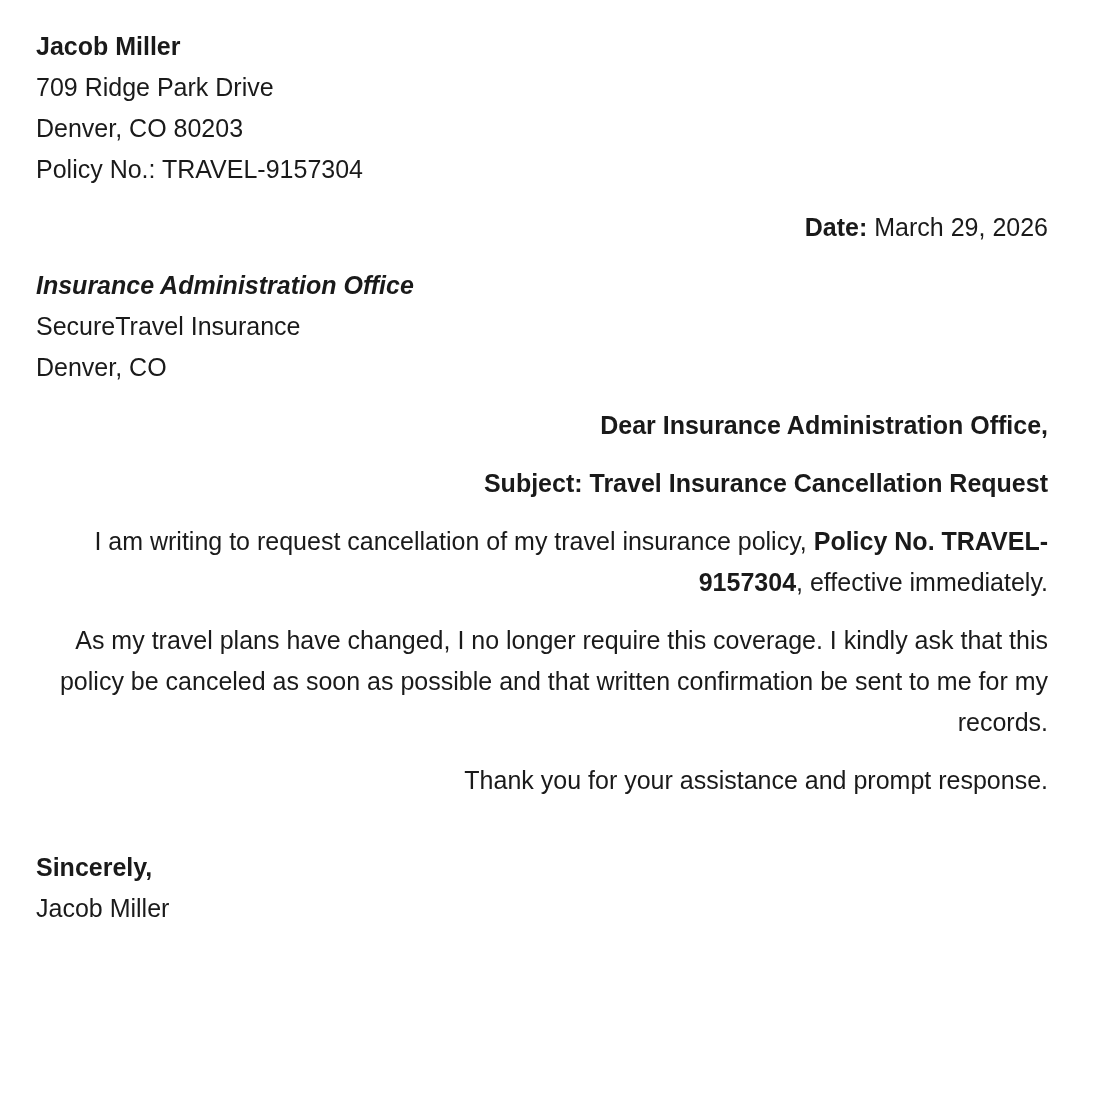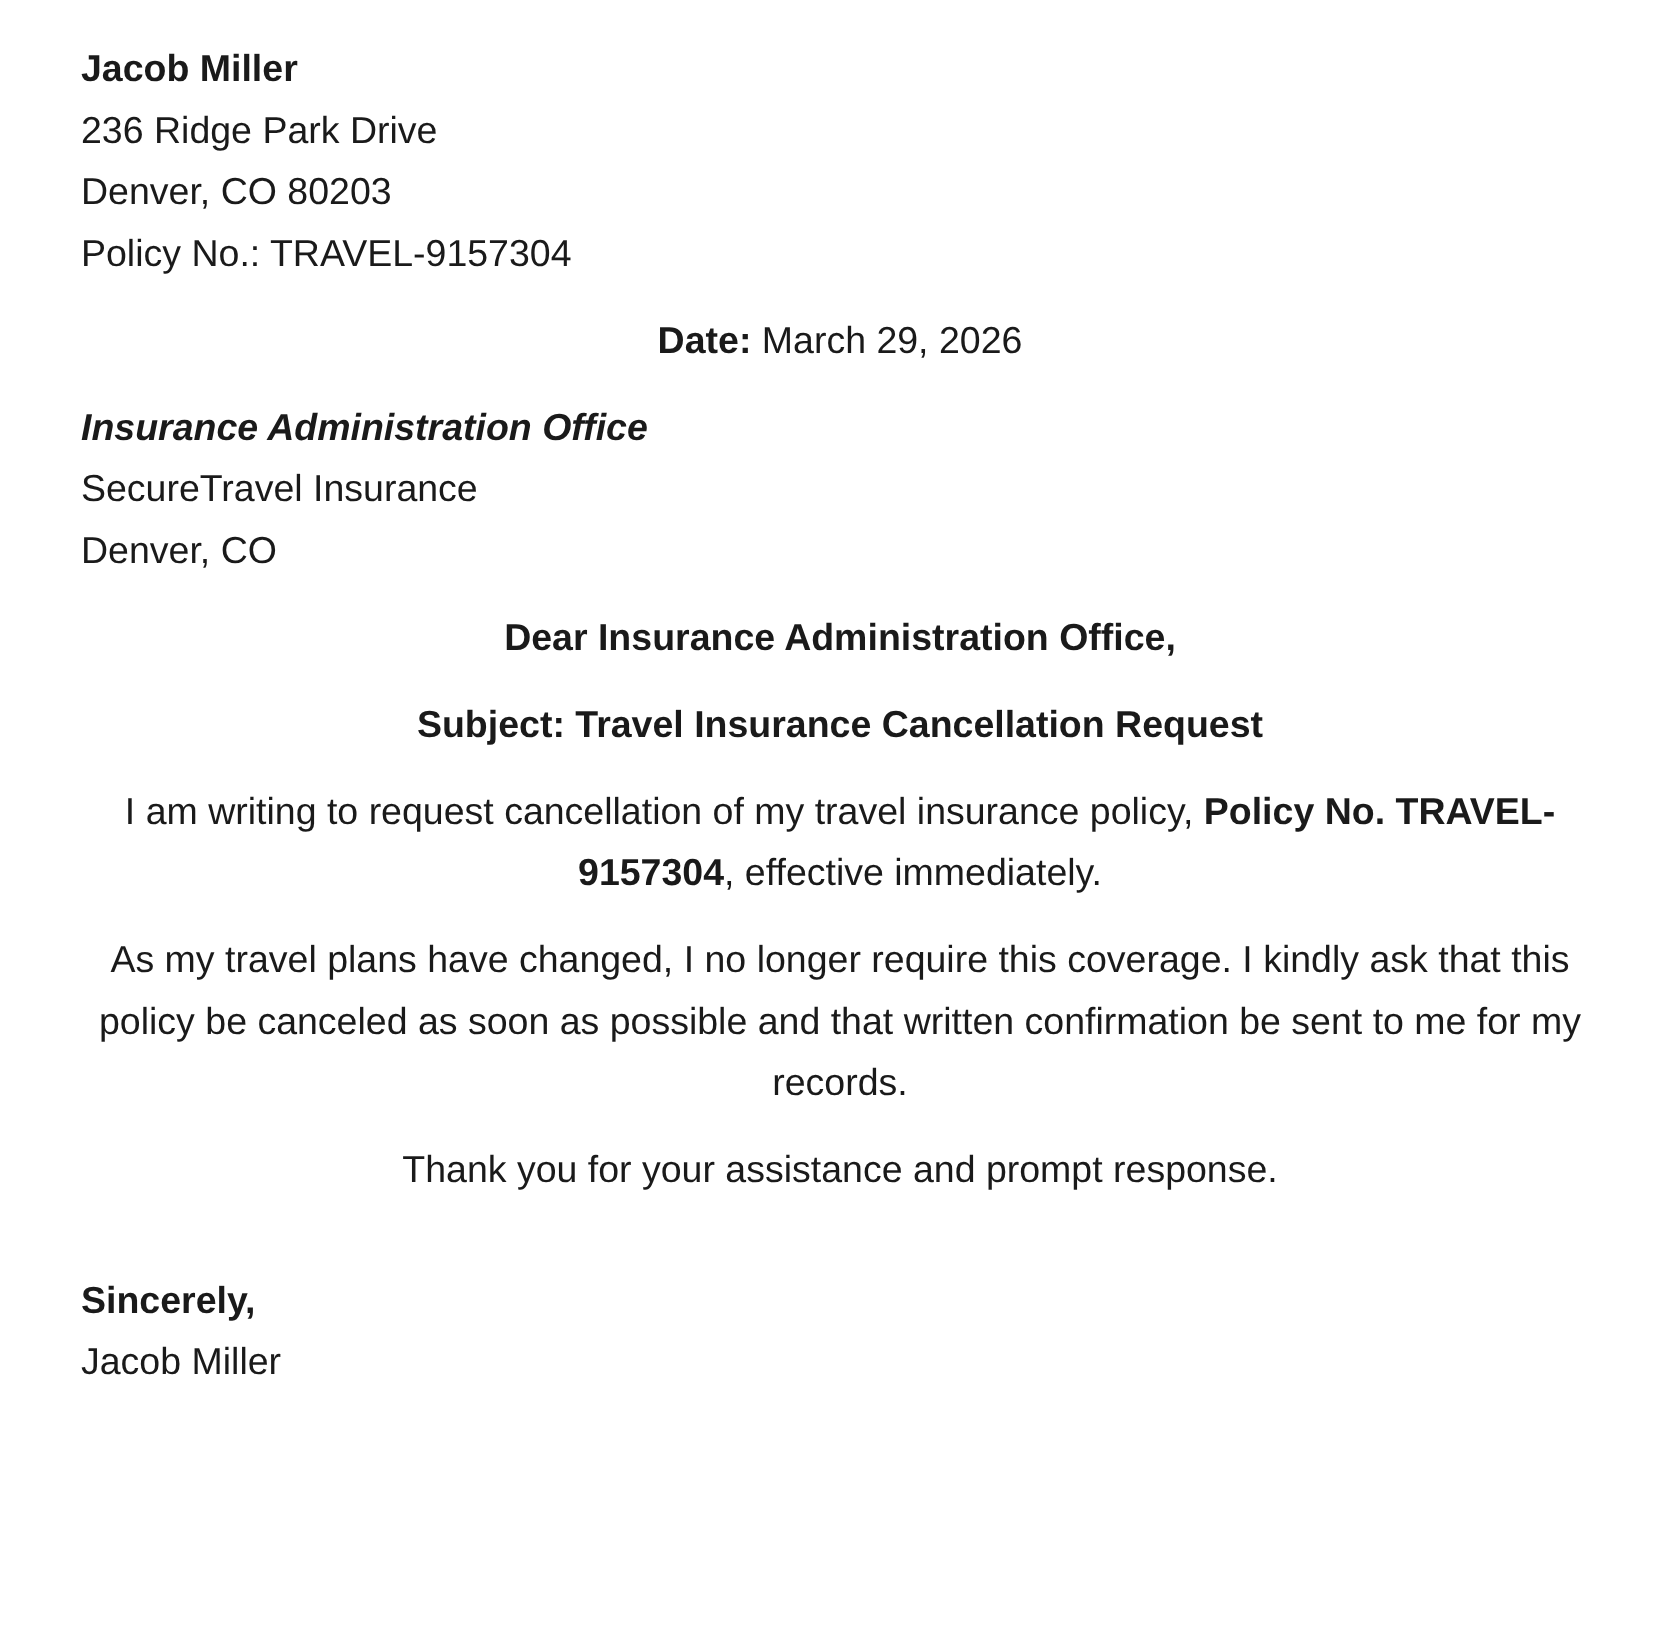--- a/index.html
+++ b/index.html
@@ -12,40 +12,40 @@
     width: 1113px;
     min-height: 1094px;
     font-family: "Liberation Sans", "DejaVu Sans", sans-serif;
     color: #1a1a1a;
     -webkit-font-smoothing: antialiased;
   }
   .page {
     box-sizing: border-box;
     width: 1011px;
     min-height: 1094px;
-    padding: 26px 51px 20px 54px;
+    padding: 26px 51px 20px 36px;
     background: #ffffff;
   }
   .doc {
     width: 1012px;
     font-size: 25px;
     line-height: 41px;
   }
   
   .block {
     margin: 0 0 17px 0;
   }
   .block .line {
     display: block;
     white-space: pre-wrap;
   }
   
   .para {
     margin: 16px 0 17px 0;
-    text-align: center;
+    text-align: right;
   }
   .para:last-child {
     margin-bottom: 0;
   }
   .b {
     font-weight: bold;
   }
   .sender-name {
     font-weight: bold;
   }
@@ -68,21 +68,21 @@
   }
 </style>
 </head>
 <body>
 
 <div class="page">
   <div class="doc">
 
     <div class="block">
       <span class="line sender-name">Jacob Miller</span>
-      <span class="line">236 Ridge Park Drive</span>
+      <span class="line">709 Ridge Park Drive</span>
       <span class="line">Denver, CO 80203</span>
       <span class="line">Policy No.: TRAVEL-9157304</span>
     </div>
 
     <p class="para"><span class="b">Date:</span><span> March 29, 2026</span></p>
 
     <div class="block">
       <span class="line recipient-name">Insurance Administration Office</span>
       <span class="line">SecureTravel Insurance</span>
       <span class="line">Denver, CO</span>

